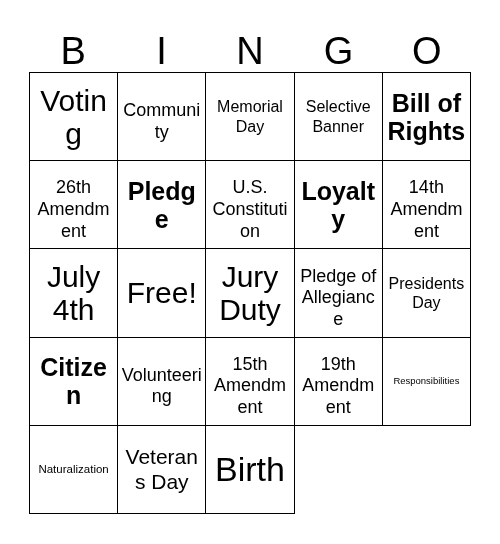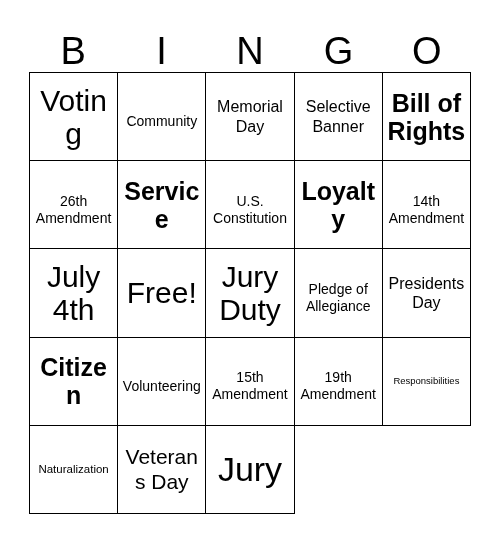--- a/index.html
+++ b/index.html
@@ -74,21 +74,21 @@
     display: block;
     width: 100%;
     line-height: 1.08;
     word-wrap: break-word;
     color: #000000;
   }
 
   
   .fs-xs   { font-size: 9.5px;  line-height: 1.15; }
   .fs-sm   { font-size: 11.5px; line-height: 1.15; }
-  .fs-md   { font-size: 14px; line-height: 1.2; margin-top: 10px;  }
+  .fs-md   { font-size: 18px; line-height: 1.2; margin-top: 10px;  }
   .fs-lg   { font-size: 16px;   line-height: 1.2;  }
   .fs-xl   { font-size: 21px;   line-height: 1.2;  }
   .fs-2xl  { font-size: 25px;   line-height: 1.12; font-weight: bold; }
   .fs-3xl  { font-size: 30px;   line-height: 1.1;  }
   .fs-4xl  { font-size: 34px;   line-height: 1.05; }
 </style>
 </head>
 <body>
 
 <div id="card">
@@ -126,21 +126,21 @@
       <span class="cell-text fs-lg">Selective Banner</span>
     </div>
 
     <div class="cell">
       <span class="cell-text fs-2xl">Bill of Rights</span>
     </div>
     <div class="cell">
       <span class="cell-text fs-md">26th Amendment</span>
     </div>
     <div class="cell">
-      <span class="cell-text fs-2xl">Service</span>
+      <span class="cell-text fs-2xl">Pledge</span>
     </div>
     <div class="cell">
       <span class="cell-text fs-md">U.S. Constitution</span>
     </div>
     <div class="cell">
       <span class="cell-text fs-2xl">Loyalty</span>
     </div>
 
     <div class="cell">
       <span class="cell-text fs-md">14th Amendment</span>
@@ -177,17 +177,17 @@
     <div class="cell">
       <span class="cell-text fs-xs">Responsibilities</span>
     </div>
     <div class="cell">
       <span class="cell-text fs-sm">Naturalization</span>
     </div>
     <div class="cell">
       <span class="cell-text fs-xl">Veterans Day</span>
     </div>
     <div class="cell">
-      <span class="cell-text fs-4xl">Jury</span>
+      <span class="cell-text fs-4xl">Birth</span>
     </div>
 
   </div>
 </div>
 
 </body></html>

